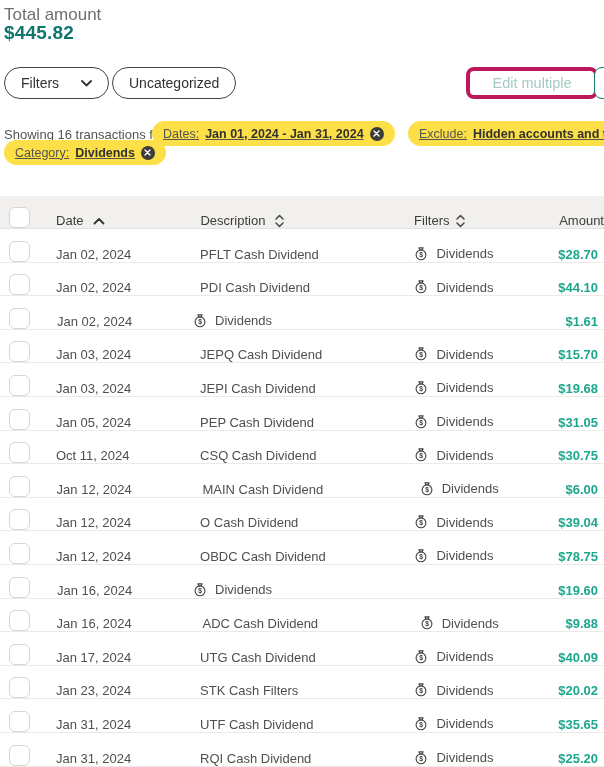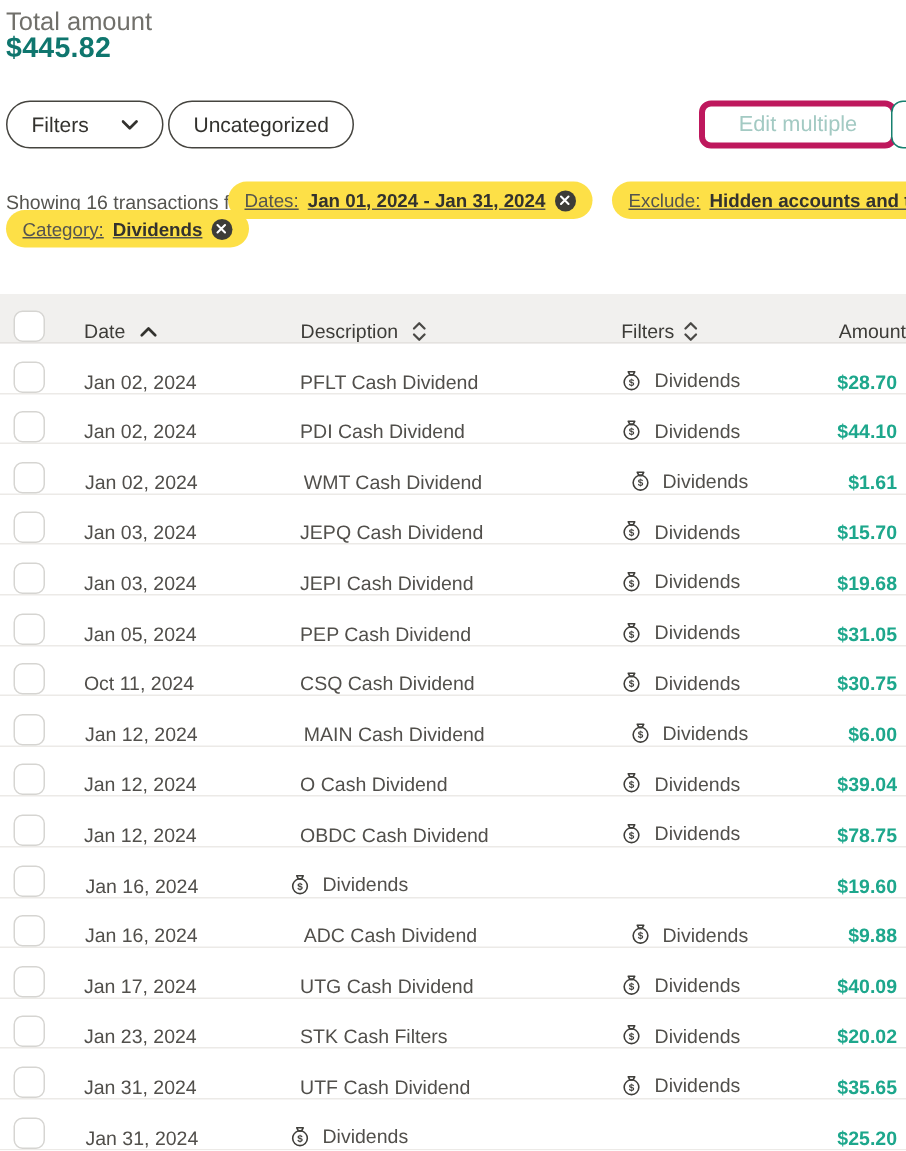--- a/index.html
+++ b/index.html
@@ -193,23 +193,20 @@
     </div>
   </div>
 
   <div class="trow">
     <div class="cell-check">
       <span class="checkbox"></span>
     </div>
     <div class="cell-date">
       <span>Jan 02, 2024</span>
     </div>
-    <div class="cell-desc">
-      <span>WMT Cash Dividend</span>
-    </div>
     <div class="cell-cat">
       <span class="bag-icon">
         <svg width="16" height="16" viewBox="0 0 18 18">
           <path d="M6.6 2.1h4.8l-1.2 2.3H7.8z" fill="none" stroke="#3f3e3a" stroke-width="1.2" stroke-linejoin="round"></path>
           <path d="M7.6 4.4C5 5.6 3.5 7.7 3.5 10a5.5 5.5 0 0 0 11 0c0-2.3-1.5-4.4-4.1-5.6z" fill="none" stroke="#3f3e3a" stroke-width="1.2" stroke-linejoin="round"></path>
           <text x="9" y="12.4" text-anchor="middle" font-size="7.5" font-family="Liberation Sans, sans-serif" font-weight="bold" fill="#3f3e3a">$</text>
         </svg>
       </span>
       <span>Dividends</span>
     </div>
@@ -515,20 +512,23 @@
     </div>
   </div>
 
   <div class="trow">
     <div class="cell-check">
       <span class="checkbox"></span>
     </div>
     <div class="cell-date">
       <span>Jan 31, 2024</span>
     </div>
+    <div class="cell-desc">
+      <span>RQI Cash Dividend</span>
+    </div>
     <div class="cell-cat">
       <span class="bag-icon">
         <svg width="16" height="16" viewBox="0 0 18 18">
           <path d="M6.6 2.1h4.8l-1.2 2.3H7.8z" fill="none" stroke="#3f3e3a" stroke-width="1.2" stroke-linejoin="round"></path>
           <path d="M7.6 4.4C5 5.6 3.5 7.7 3.5 10a5.5 5.5 0 0 0 11 0c0-2.3-1.5-4.4-4.1-5.6z" fill="none" stroke="#3f3e3a" stroke-width="1.2" stroke-linejoin="round"></path>
           <text x="9" y="12.4" text-anchor="middle" font-size="7.5" font-family="Liberation Sans, sans-serif" font-weight="bold" fill="#3f3e3a">$</text>
         </svg>
       </span>
       <span>Dividends</span>
     </div>

